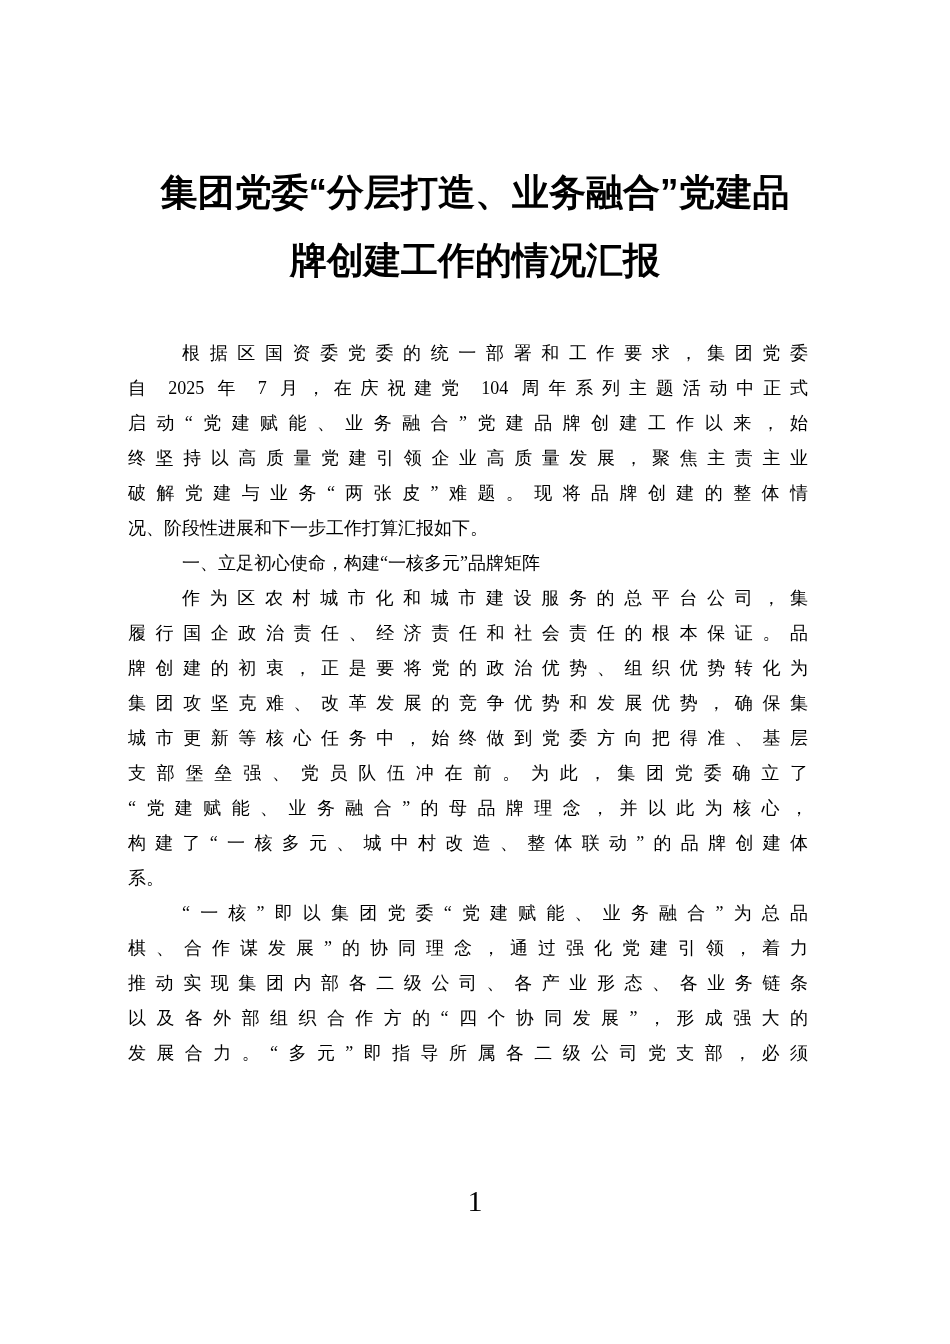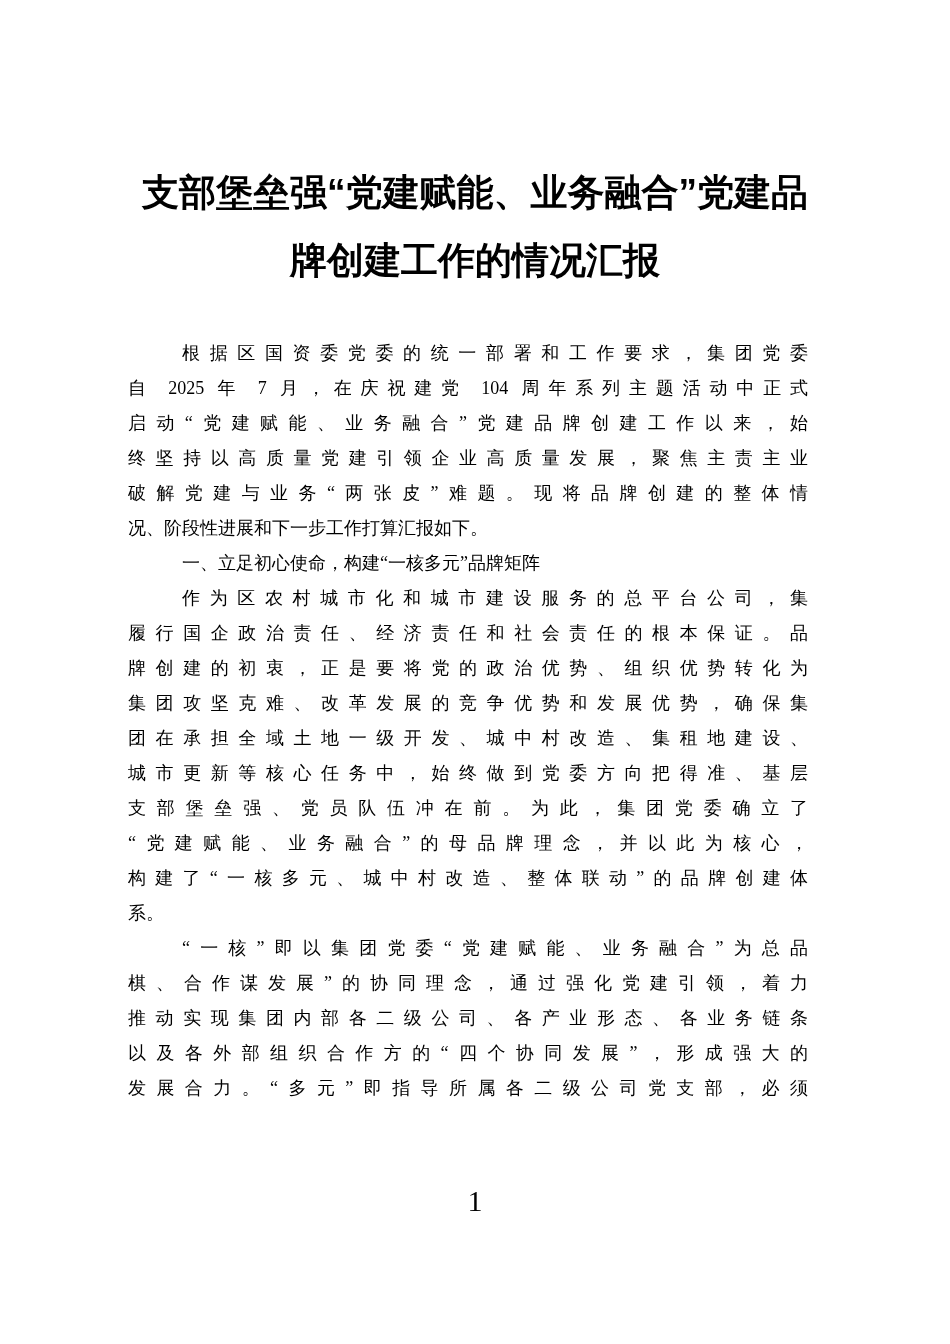--- a/index.html
+++ b/index.html
@@ -61,36 +61,35 @@
     font-family: "Liberation Serif", "DejaVu Serif", serif;
     font-size: 30px;
     color: #000;
   }
 </style>
 </head>
 <body>
 
 <div class="page">
   <div class="doc-title">
-      <div class="title-line">支部堡垒强“党建赋能、业务融合”党建品</div>
+      <div class="title-line">集团党委“分层打造、业务融合”党建品</div>
       <div class="title-line">牌创建工作的情况汇报</div>
     </div>
   <div class="body-text">
       <div class="line fill indent">根据区国资委党委的统一部署和工作要求，集团党委</div>
       <div class="line fill">自 2025 年 7 月，在庆祝建党 104 周年系列主题活动中正式</div>
       <div class="line fill">启动“党建赋能、业务融合”党建品牌创建工作以来，始</div>
       <div class="line fill">终坚持以高质量党建引领企业高质量发展，聚焦主责主业</div>
       <div class="line fill">破解党建与业务“两张皮”难题。现将品牌创建的整体情</div>
       <div class="line">况、阶段性进展和下一步工作打算汇报如下。</div>
       <div class="line indent heading">一、立足初心使命，构建“一核多元”品牌矩阵</div>
       <div class="line fill indent">作为区农村城市化和城市建设服务的总平台公司，集</div>
       <div class="line fill">履行国企政治责任、经济责任和社会责任的根本保证。品</div>
       <div class="line fill">牌创建的初衷，正是要将党的政治优势、组织优势转化为</div>
       <div class="line fill">集团攻坚克难、改革发展的竞争优势和发展优势，确保集</div>
-      <div class="line fill">团在承担全域土地一级开发、城中村改造、集租地建设、</div>
       <div class="line fill">城市更新等核心任务中，始终做到党委方向把得准、基层</div>
       <div class="line fill">支部堡垒强、党员队伍冲在前。为此，集团党委确立了</div>
       <div class="line fill">“党建赋能、业务融合”的母品牌理念，并以此为核心，</div>
       <div class="line fill">构建了“一核多元、城中村改造、整体联动”的品牌创建体</div>
       <div class="line">系。</div>
       <div class="line fill indent">“一核”即以集团党委“党建赋能、业务融合”为总品</div>
       <div class="line fill">棋、合作谋发展”的协同理念，通过强化党建引领，着力</div>
       <div class="line fill">推动实现集团内部各二级公司、各产业形态、各业务链条</div>
       <div class="line fill">以及各外部组织合作方的“四个协同发展”，形成强大的</div>
       <div class="line fill">发展合力。“多元”即指导所属各二级公司党支部，必须</div>

